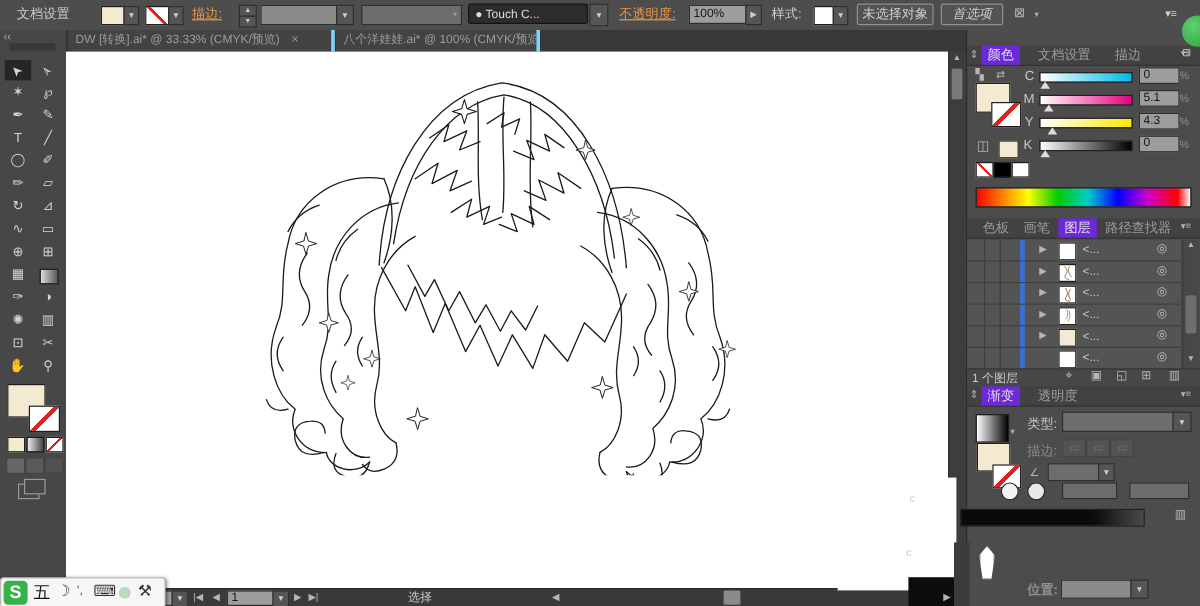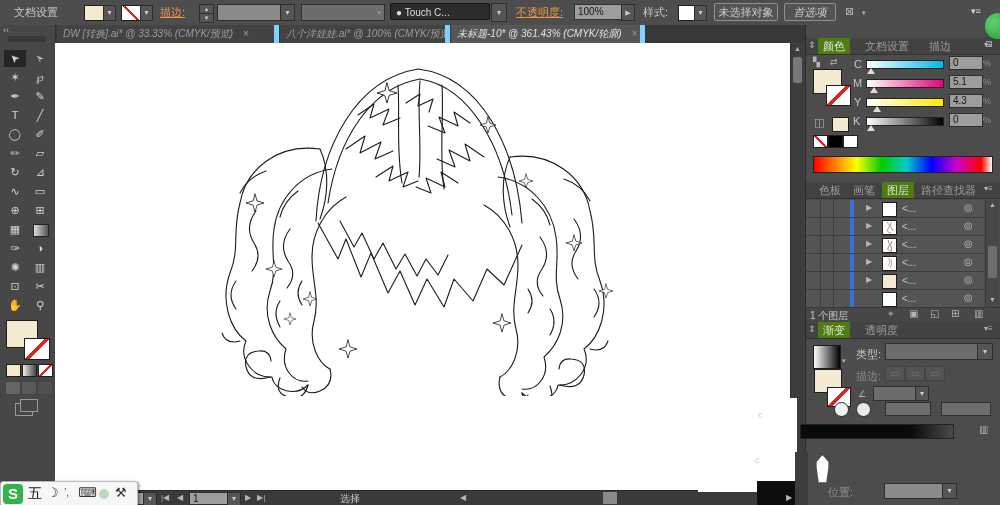--- a/index.html
+++ b/index.html
@@ -10,35 +10,35 @@
   .dim{color:#8f8f8f;}
   .orange{color:#e8964a;text-decoration:underline;}
   .field{background:#9d9d9d;color:#161616;border:1px solid #2e2e2e;font-size:10px;line-height:12px;padding:0 3px;}
   .ddbox{background:#8a8a8a;border:1px solid #2e2e2e;}
   .ddbox2{background:#6d6d6d;border:1px solid #2e2e2e;}
   .ddbtn{background:#555;border:1px solid #2e2e2e;color:#ccc;font-size:8px;text-align:center;line-height:13px;}
   .btn{border:1px solid #909090;border-radius:2px;color:#ccc;font-size:11px;text-align:center;background:rgba(255,255,255,0.04);}
   .ico{color:#b5b5b5;line-height:1;}
   .controlbar{left:0;top:0;width:1000px;height:25px;background:#4d4d4d;border-bottom:1px solid #333;}
   .tabbar{left:55px;top:25px;width:750px;height:18px;background:#383838;}
-  .tab{position:absolute;top:0;height:18px;background:#434343;border-right:5px solid #7dd3fc;color:#9b9b9b;
-       font-size:10px;line-height:18px;padding:0 6px;box-sizing:border-box;white-space:nowrap;overflow:hidden;font-style:italic;}
+  .tab{position:absolute;top:0;height:18px;background:#434343;border-right:3px solid #7dd3fc;color:#9b9b9b;
+       font-size:10px;line-height:18px;padding:0 6px;box-sizing:border-box;white-space:nowrap;overflow:hidden;}
   .tab.active{background:#565656;color:#e2e2e2;}
   .tab .x{margin-left:7px;color:#9b9b9b;font-size:10px;}
   .toolbar{left:0;top:25px;width:55px;height:480px;background:#474747;border-right:1px solid #2f2f2f;}
   .tool{position:absolute;width:22px;height:17px;color:#d2d2d2;font-size:11px;text-align:center;line-height:17px;}
   .tool.sel{background:#262626;}
   .rot{display:inline-block;transform:rotate(-135deg);}
   .canvas{left:55px;top:43px;width:735px;height:447px;background:#ffffff;}
   .vscroll{left:790px;top:43px;width:13px;height:447px;background:#3d3d3d;border-left:1px solid #2e2e2e;}
   .statusbar{left:55px;top:490px;width:750px;height:15px;background:#3a3a3a;border-top:1px solid #2a2a2a;}
   .dock{left:805px;top:25px;width:195px;height:480px;background:#4c4c4c;border-left:1px solid #2c2c2c;}
   .paneltabs{position:absolute;left:0;width:195px;height:16px;background:#424242;border-bottom:1px solid #333;}
   .ptab{position:absolute;top:0;height:16px;line-height:16px;font-size:11px;color:#9b9b9b;padding:0 5px;}
-  .ptab.active{background:#4d7c0f;color:#e0e0e0;}
+  .ptab.active{background:#6d28d9;color:#e0e0e0;}
   .slider-track{position:absolute;height:7px;width:76px;border:1px solid #222;}
   .sl-c{background:linear-gradient(to right,#fff,#00b9e8);}
   .sl-m{background:linear-gradient(to right,#fff,#e6007e);}
   .sl-y{background:linear-gradient(to right,#fff,#ffe800);}
   .sl-k{background:linear-gradient(to right,#fff,#000);}
   .thumbtri{position:absolute;width:0;height:0;border-left:4px solid transparent;border-right:4px solid transparent;border-bottom:6px solid #ddd;}
   .spectrum{background:linear-gradient(to right,#f00,#ff8000 12%,#ff0 24%,#0c0 38%,#0cc 52%,#00f 66%,#c0c 80%,#f00 94%,#fff);border:1px solid #222;}
   .swatch-cream{background:#f4ead2;border:1px solid #1e1e1e;}
   .swatch-white{background:#fff;border:1px solid #1e1e1e;}
   .slash{background:#fff linear-gradient(45deg,transparent 44%,#d22 44%,#d22 56%,transparent 56%);border:1px solid #1e1e1e;}
@@ -96,24 +96,20 @@
   <span class="abs ico" style="left:985px;top:40px;font-size:9px;z-index:9;">⊟</span>
 
   <div class="abs tabbar">
     <div class="tab" style="left:2px;width:222px;">
       <span>DW [转换].ai* @ 33.33% (CMYK/预览)</span>
       <span class="x">×</span>
     </div>
     <div class="tab" style="left:225px;width:170px;">
       <span>八个洋娃娃.ai* @ 100% (CMYK/预览)</span>
       
-    </div>
-    <div class="tab active" style="left:396px;width:194px;">
-      <span>未标题-10* @ 361.43% (CMYK/轮廓)</span>
-      <span class="x">×</span>
     </div>
   </div>
 
   <div class="abs toolbar">
     <span class="abs ico" style="left:3px;top:1px;font-size:9px;">‹‹</span>
     <div class="abs" style="left:8px;top:11px;width:38px;height:6px;background:#383838;"></div>
 
     <div class="tool sel" style="left:4px;top:25px;"><span class="rot">➤</span></div>
     <div class="tool" style="left:29px;top:25px;"><span class="rot">➢</span></div>
     <div class="tool" style="left:4px;top:44px;"><span>✶</span></div>
@@ -380,21 +376,21 @@
     <div class="abs ddbtn" style="left:109px;top:361px;width:12px;height:13px;line-height:13px;">▾</div>
     <div class="abs" style="left:28px;top:377px;width:13px;height:13px;border-radius:50%;background:#f2f2f2;border:1px solid #2a2a2a;"></div>
     <div class="abs" style="left:50px;top:377px;width:13px;height:13px;border-radius:50%;background:#e8e8e8;border:1px solid #2a2a2a;"></div>
     <div class="abs ddbox2" style="left:79px;top:377px;width:44px;height:12px;"></div>
     <div class="abs ddbox2" style="left:135px;top:377px;width:48px;height:12px;"></div>
   </div>
 
   <div class="abs" style="left:800px;top:424px;width:152px;height:13px;background:linear-gradient(to right,#0a0a0a 0%,#0a0a0a 72%,#4a4a4a 100%);border:1px solid #222;z-index:21;"></div>
   <span class="abs ico dim" style="left:979px;top:425px;font-size:10px;z-index:21;">▥</span>
   <div class="abs" style="left:816px;top:455px;width:11px;height:26px;background:#fff;border:1px solid #777;clip-path:polygon(50% 0,100% 28%,78% 100%,22% 100%,0 28%);z-index:21;"></div>
-  <span class="abs t dim" style="left:828px;top:485px;z-index:21;">位置:</span>
+  <span class="abs t dim" style="left:856px;top:485px;z-index:21;font-weight:bold;">位置:</span>
   <div class="abs ddbox" style="left:884px;top:483px;width:58px;height:14px;z-index:21;"></div>
   <div class="abs ddbtn" style="left:942px;top:483px;width:13px;height:14px;line-height:14px;z-index:21;">▾</div>
 
   <div class="abs overlay-white">
     <span class="abs" style="left:60px;top:12px;color:#c9c9c9;font-size:9px;">c</span>
     <span class="abs" style="left:57px;top:57px;color:#c9c9c9;font-size:9px;">c</span>
   </div>
   <div class="abs" style="left:757px;top:481px;width:46px;height:24px;background:#0d0d0d;z-index:21;"></div>
   <div class="abs" style="left:795px;top:452px;width:13px;height:53px;background:#3c3c3c;z-index:22;"></div>
 

